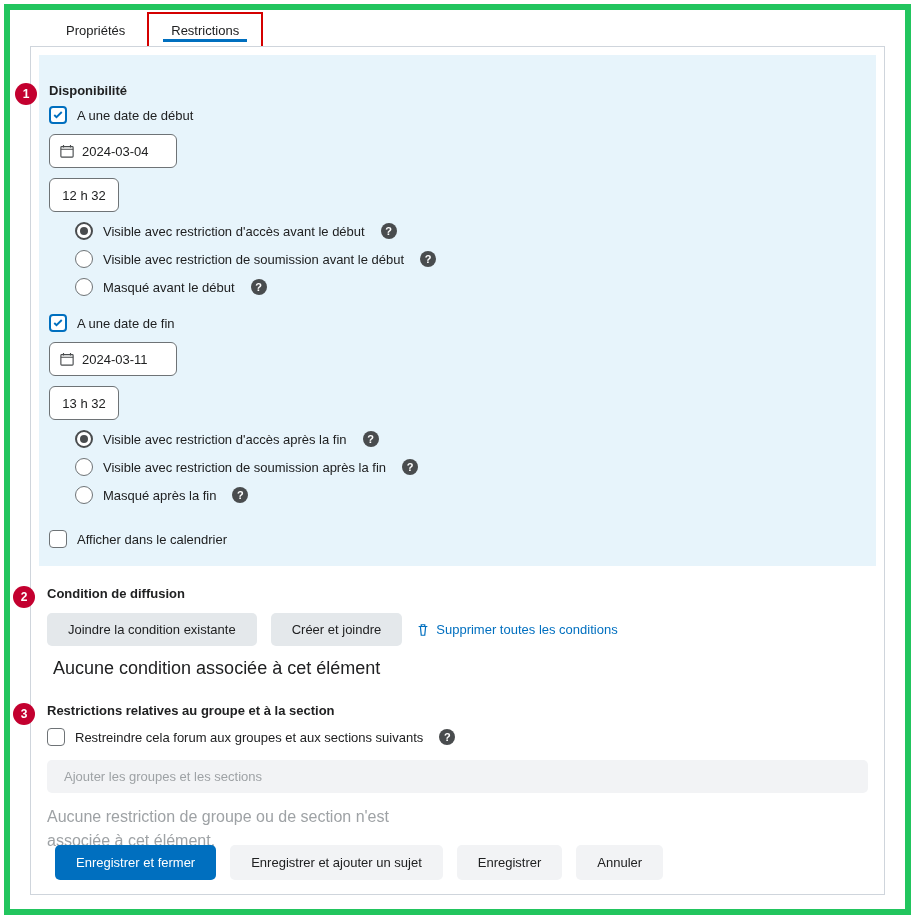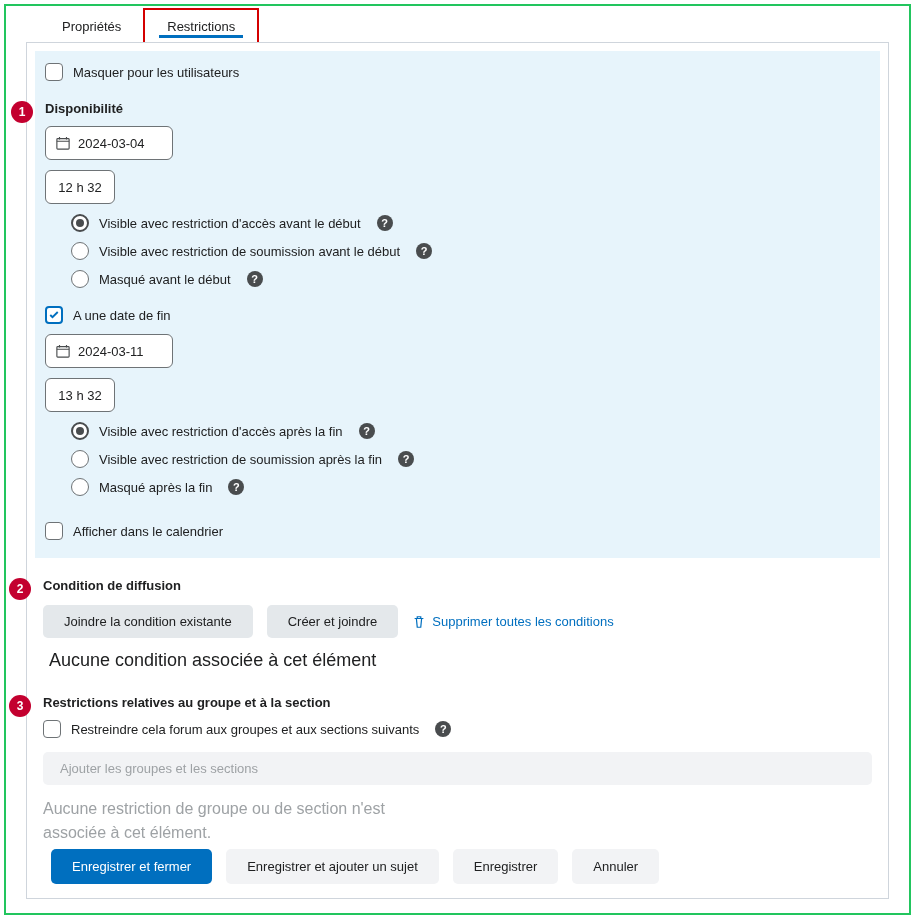--- a/index.html
+++ b/index.html
@@ -5,21 +5,21 @@
   * { box-sizing: border-box; }
   body {
     margin: 0;
     padding: 4px;
     font-family: -apple-system, BlinkMacSystemFont, "Segoe UI", Arial, sans-serif;
     font-size: 13px;
     color: #202122;
     background: #fff;
   }
   .outer {
-    border: 2px solid #22c55e;
+    border: 6px solid #22c55e;
     width: 907px;
     height: 911px;
     position: relative;
     background: #fff;
   }
   .tabs {
     display: flex;
     align-items: flex-end;
     padding-left: 34px;
     height: 36px;
@@ -159,32 +159,34 @@
 <div class="outer">
   <div class="tabs">
     <div class="tab">Propriétés</div>
     <div class="tab active">Restrictions</div>
   </div>
 
   <div class="panel">
 
     <div class="blue-zone">
 
-      <div class="chk-row">
-        <span class="chk">
-          
-        </span>
-        <span>Masquer pour les utilisateurs</span>
-      </div>
 
       <div class="heading rel">
         <span class="marker">1</span>
         <span>Disponibilité</span>
       </div>
 
+      <div class="chk-row">
+        <span class="chk checked">
+          <svg viewBox="0 0 16 16">
+              <path d="M3 8l3 3 7-7" stroke="#006fbf" stroke-width="2.5" fill="none"></path>
+            </svg>
+        </span>
+        <span>A une date de début</span>
+      </div>
       <div class="indent1 date-row">
         <div class="field date">
           <span class="cal-icon">
             <svg viewBox="0 0 16 16">
                 <rect x="1" y="3" width="14" height="12" rx="1" fill="none" stroke="#494c4e" stroke-width="1.3"></rect>
                 <path d="M1 6h14M4 1v3M12 1v3" stroke="#494c4e" stroke-width="1.3"></path>
               </svg>
           </span>
           <span>2024-03-04</span>
         </div>

